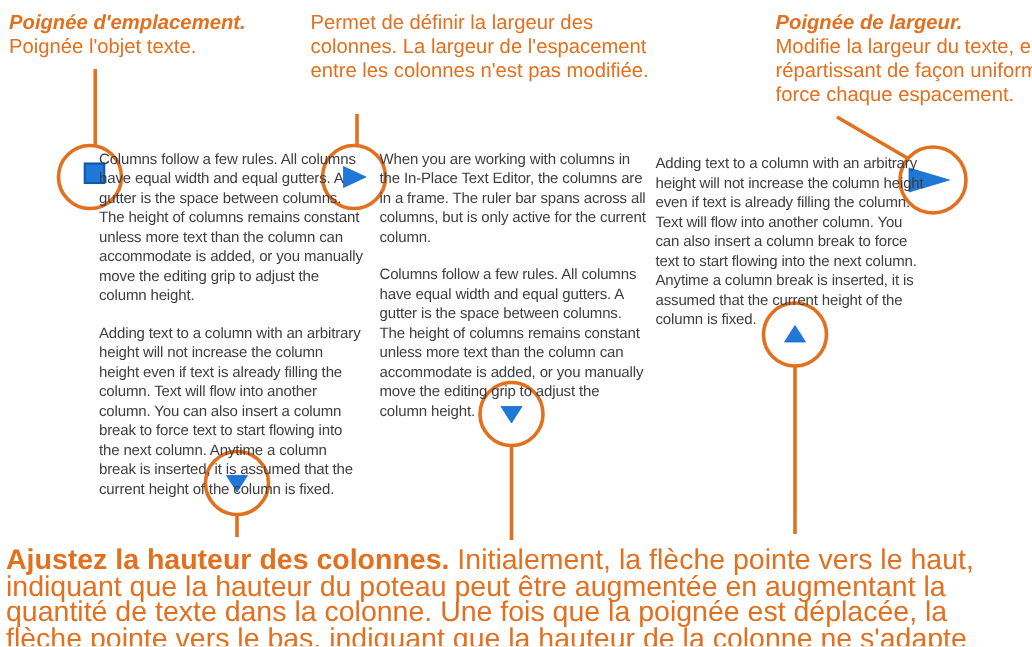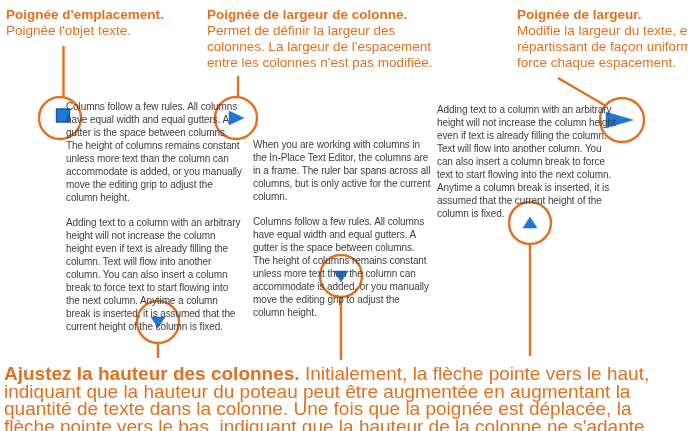--- a/index.html
+++ b/index.html
@@ -6,21 +6,21 @@
     --orange:#E2701E;
     --blue:#1E78D7;
     --blue-dark:#0F59A8;
     --body:#3E3E3E;
   }
   html,body{margin:0;padding:0;background:#ffffff;}
   body{width:688px;height:431px;font-family:"Liberation Sans", sans-serif;}
   .canvas{position:relative;width:688px;height:431px;background:#fff;overflow:hidden;}
   .overlay{position:absolute;left:0;top:0;width:688px;height:431px;pointer-events:none;}
   .callout{position:absolute;color:var(--orange);font-size:13.5px;line-height:16px;}
-  .callout .title{font-weight:bold;display:block;}
+  .callout .title{font-weight:bold;display:block;font-style:italic;}
   .textcol{position:absolute;color:var(--body);font-size:10px;line-height:13px;letter-spacing:-0.1px;}
   .textcol p{margin:0 0 12px 0;}
   .bottom-note{position:absolute;left:4px;top:365px;width:662px;color:var(--orange);
                font-size:19px;line-height:17.5px;}
   .bottom-note .title{font-weight:bold;}
 </style>
 </head>
 <body>
 
 <div class="canvas">
@@ -48,35 +48,34 @@
     <polygon points="334,271 348,271 341,282" fill="#1E78D7" stroke="#1565C0" stroke-width="0.5"></polygon>
     <polygon points="523,228 537,228 530,217" fill="#1E78D7" stroke="#1565C0" stroke-width="0.5"></polygon>
   </svg>
 
   <div class="callout" style="left:6px;top:7px;width:200px;">
     <span class="title">Poignée d'emplacement.</span>
     <span>Poignée l'objet texte.</span>
   </div>
 
   <div class="callout" style="left:207px;top:7px;width:240px;">
-    <span class="title">Poignée de largeur de colonne.</span>
     <span>Permet de définir la largeur des colonnes. La largeur de l'espacement entre les colonnes n'est pas modifiée.</span>
   </div>
 
   <div class="callout" style="left:470px;top:7px;width:216px;margin-left:47px;">
     <span class="title">Poignée de largeur.</span>
     <span>Modifie la largeur du texte, en la répartissant de façon uniforme force chaque espacement.</span>
   </div>
 
   <div class="textcol" style="left:66px;top:100px;width:178px;">
     <p>Columns follow a few rules. All columns have equal width and equal gutters. A gutter is the space between columns. The height of columns remains constant unless more text than the column can accommodate is added, or you manually move the editing grip to adjust the column height.</p>
     <p>Adding text to a column with an arbitrary height will not increase the column height even if text is already filling the column. Text will flow into another column. You can also insert a column break to force text to start flowing into the next column. Anytime a column break is inserted, it is assumed that the current height of the column is fixed.</p>
   </div>
 
-  <div class="textcol" style="left:253px;top:100px;width:178px;margin-top:38px;">
+  <div class="textcol" style="left:253px;top:100px;width:178px;">
     <p>When you are working with columns in the In-Place Text Editor, the columns are in a frame. The ruler bar spans across all columns, but is only active for the current column.</p>
     <p>Columns follow a few rules. All columns have equal width and equal gutters. A gutter is the space between columns. The height of columns remains constant unless more text than the column can accommodate is added, or you manually move the editing grip to adjust the column height.</p>
   </div>
 
   <div class="textcol" style="left:437px;top:103px;width:180px;">
     <p>Adding text to a column with an arbitrary height will not increase the column height even if text is already filling the column. Text will flow into another column. You can also insert a column break to force text to start flowing into the next column. Anytime a column break is inserted, it is assumed that the current height of the column is fixed.</p>
   </div>
 
   <div class="bottom-note">
     <span class="title">Ajustez la hauteur des colonnes.</span>

